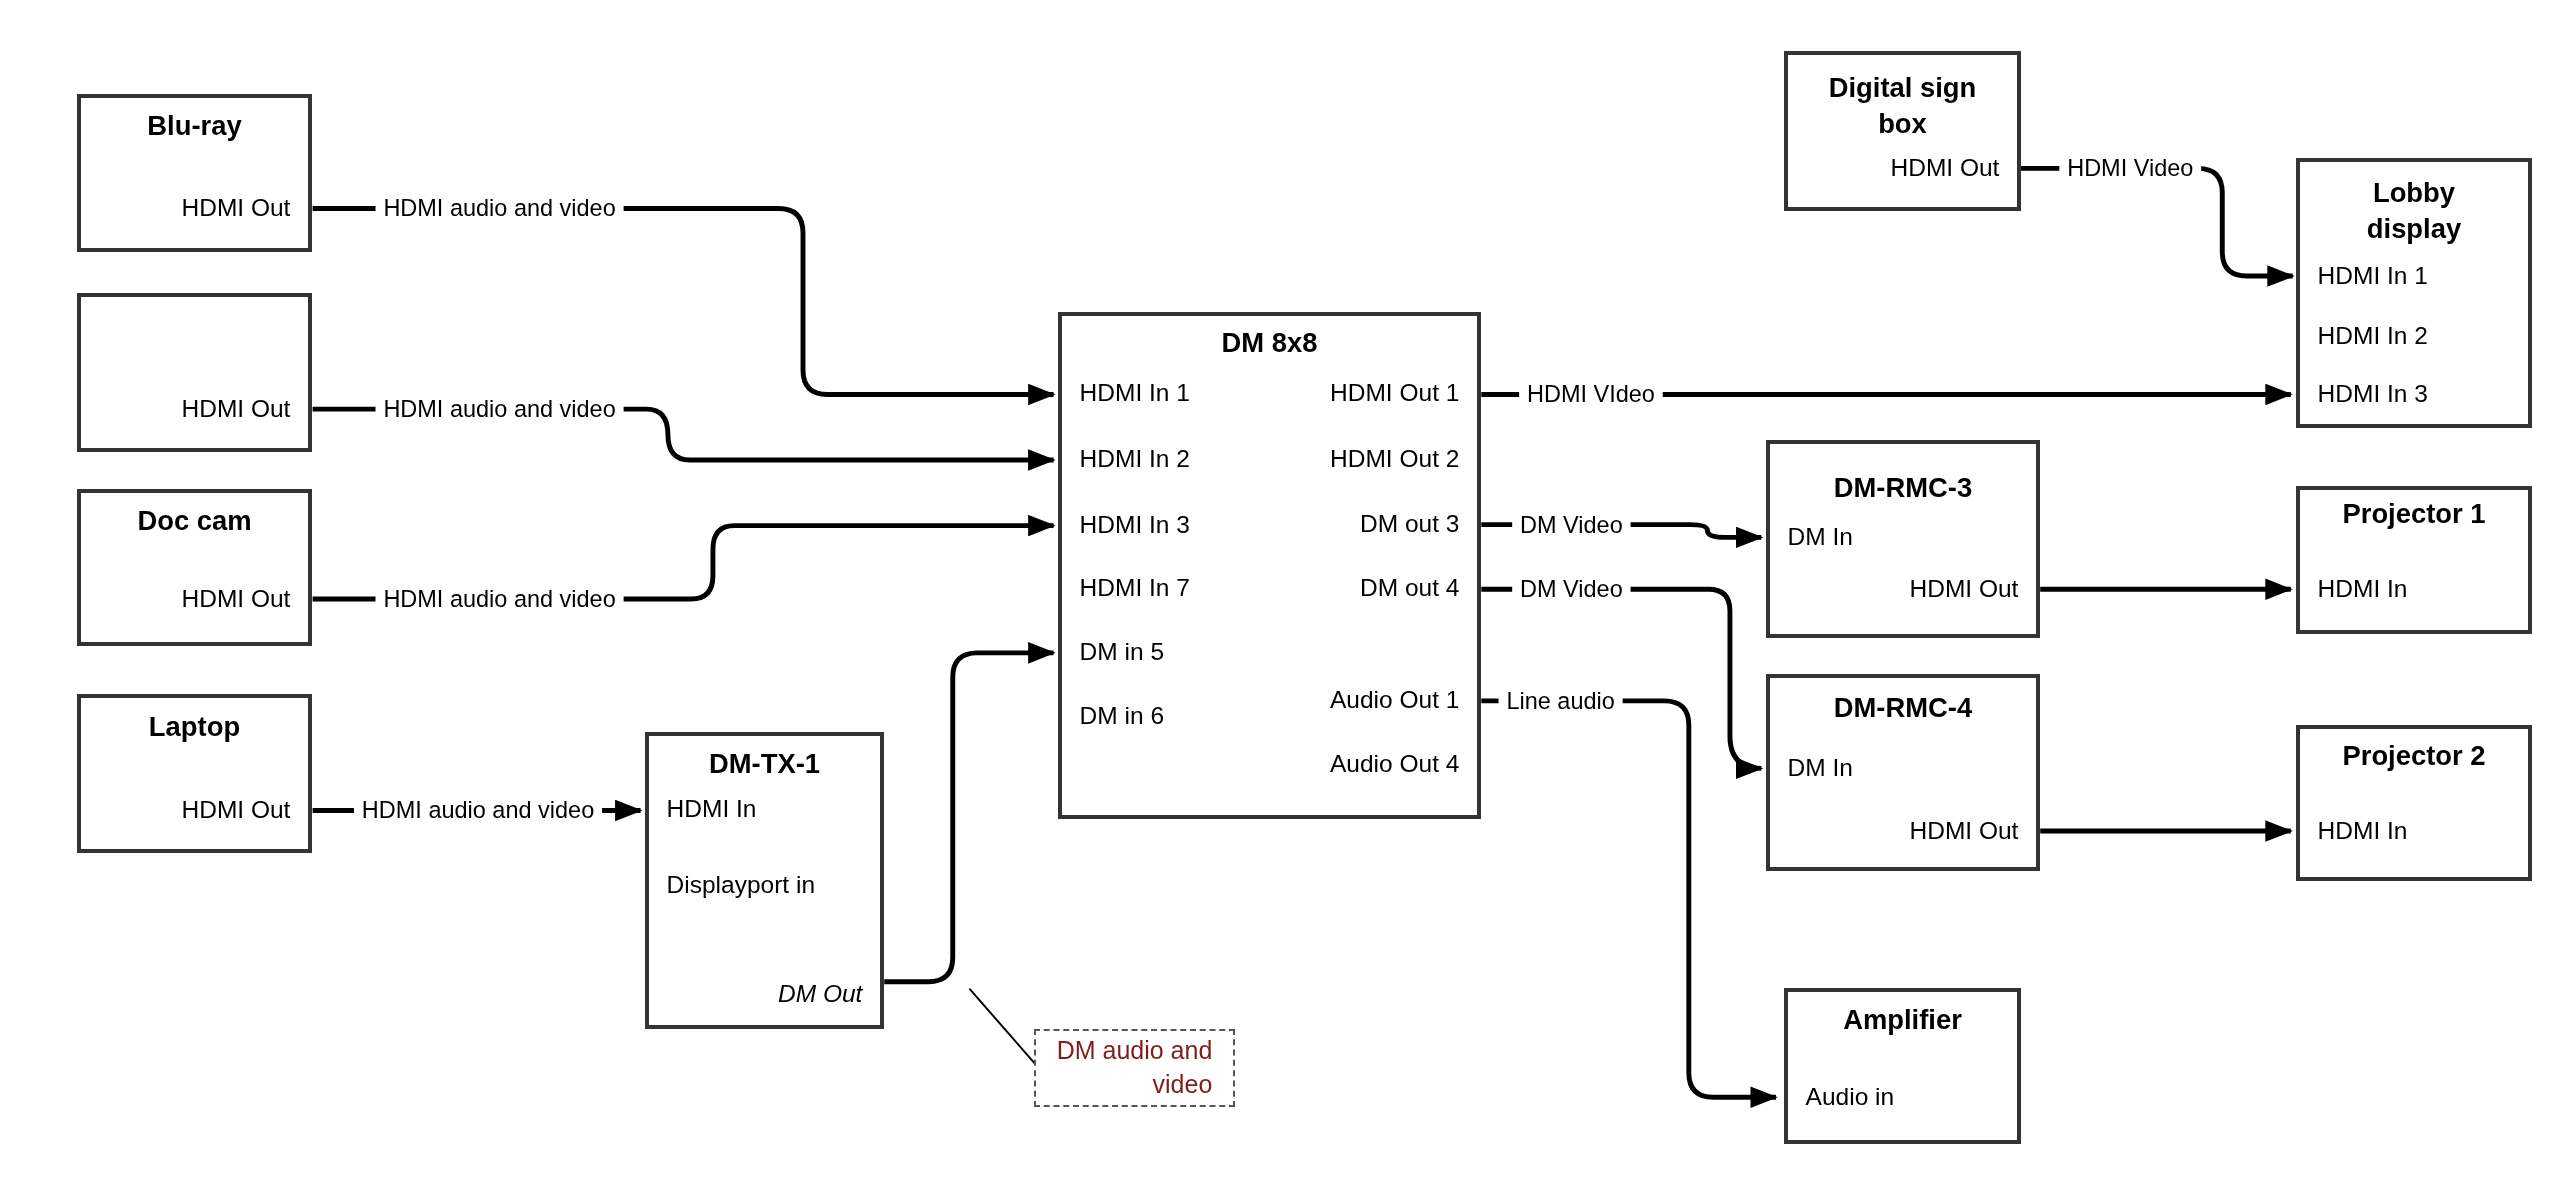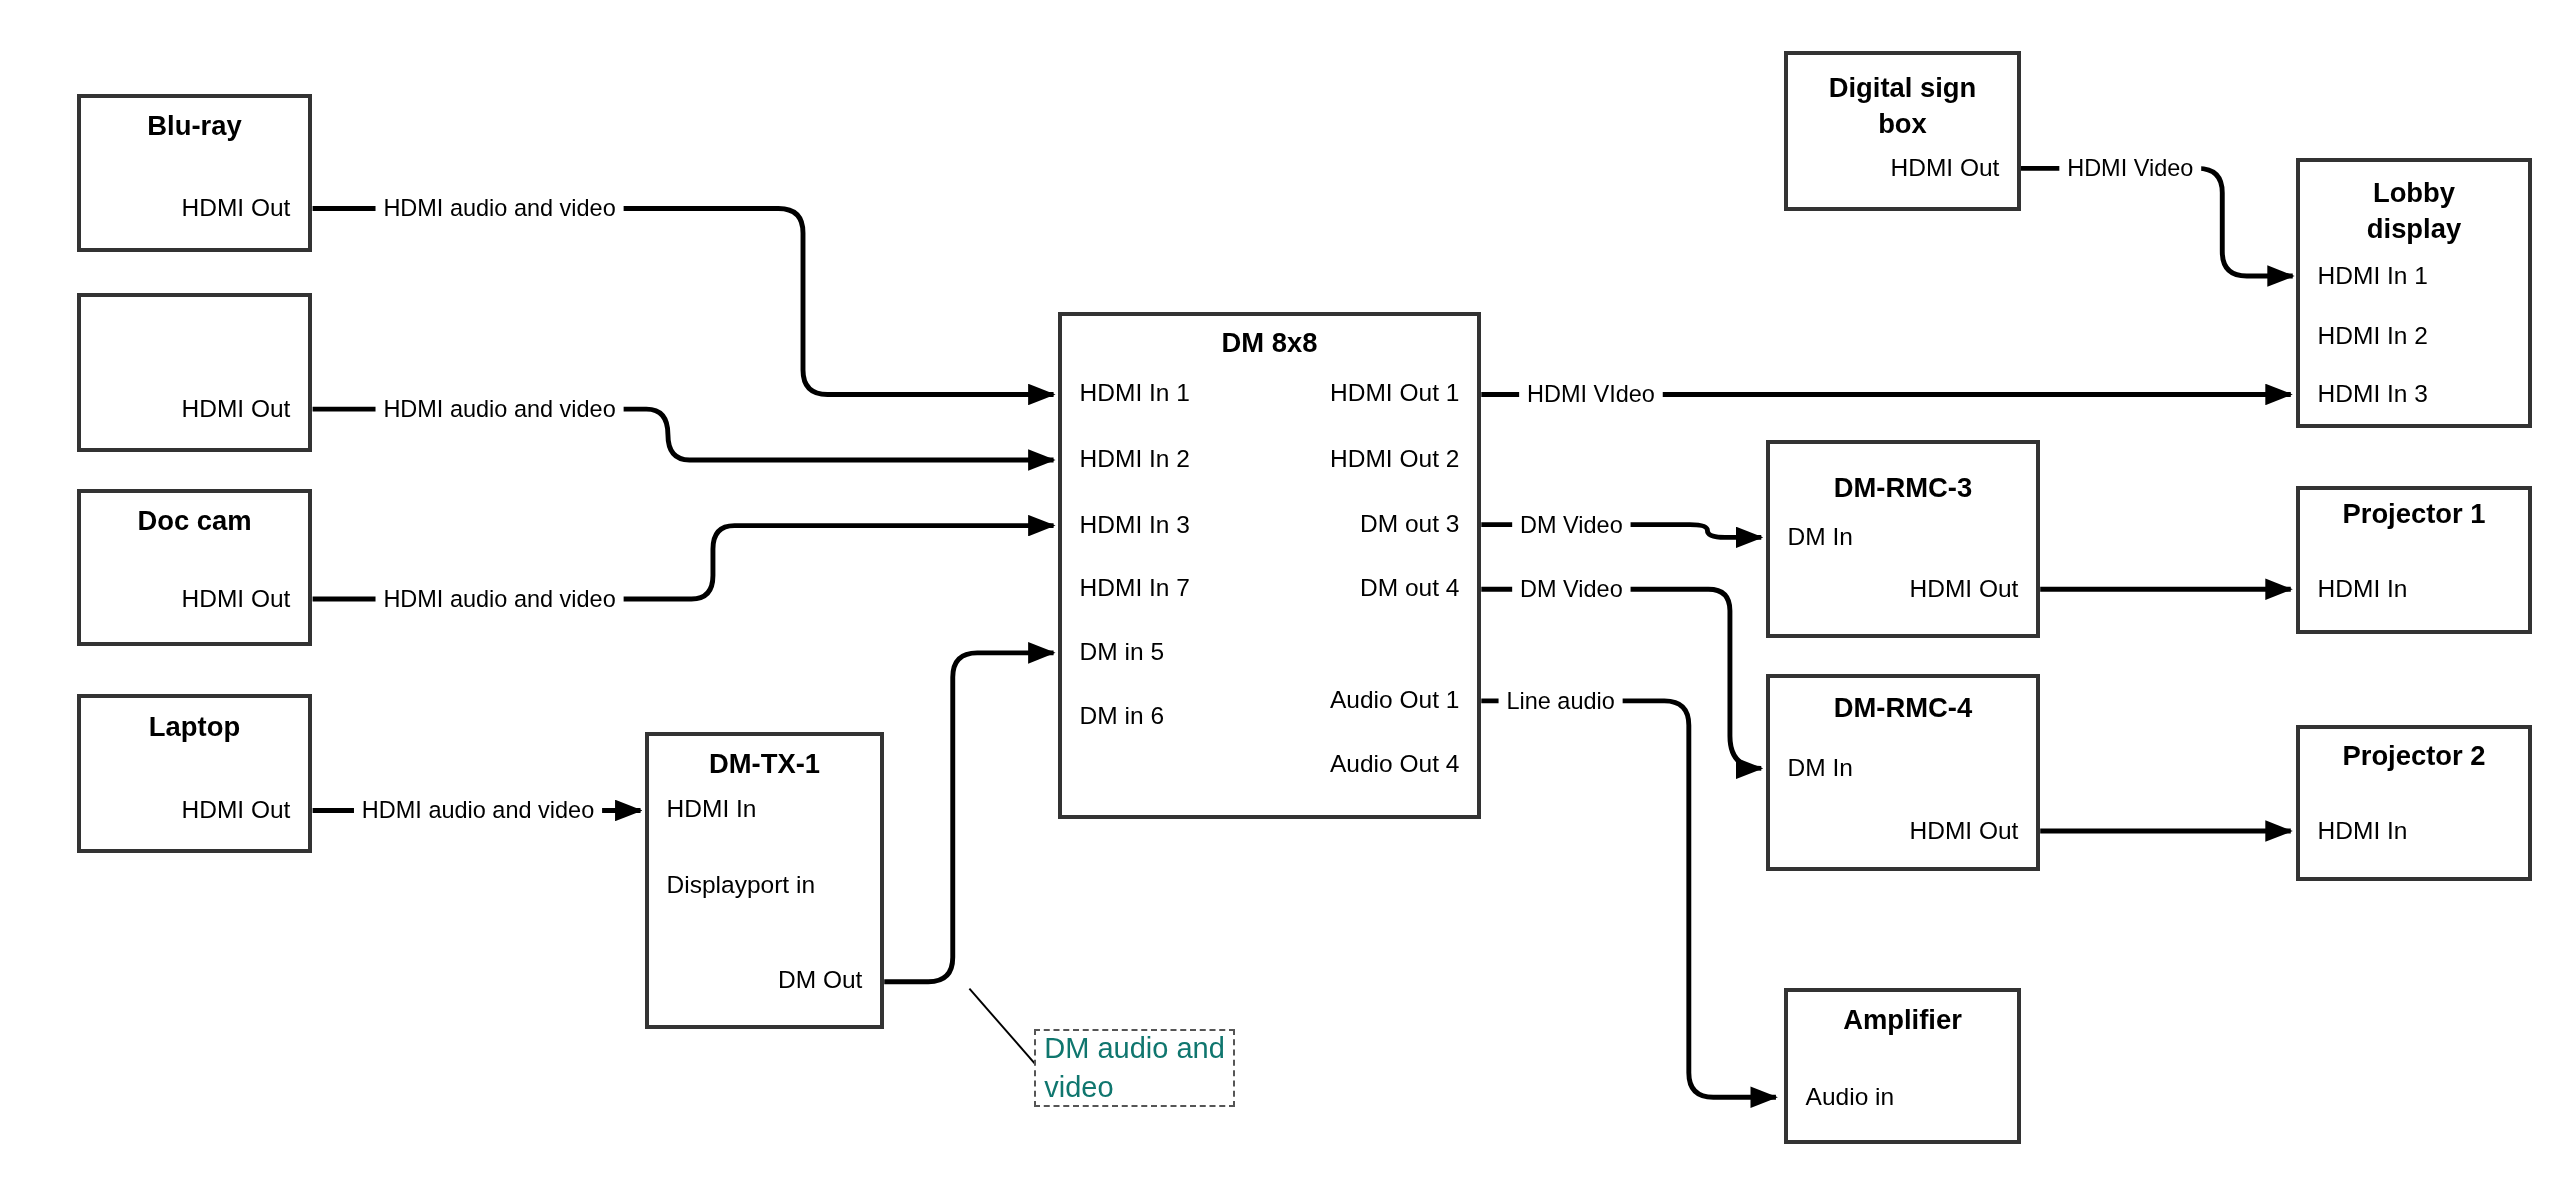--- a/index.html
+++ b/index.html
@@ -68,25 +68,25 @@
   .port.left  { left: 17.6px; }
   .port.right { right: 17.6px; text-align: right; }
   .note {
     position: absolute;
     box-sizing: border-box;
     border: 2px dashed #555555;
     background: #ffffff;
     display: flex;
     align-items: center;
     justify-content: center;
-    text-align: left;
-    font-size: 29px;
+    text-align: right;
+    font-size: 25px;
     line-height: 1.35;
     white-space: pre-line;
-    color: #0f766e;
+    color: #7f1d1d;
   }
 </style>
 </head>
 <body>
 
 <div class="canvas">
   <svg class="wires" width="2576" height="1201" viewBox="0 0 2631 1227" xmlns="http://www.w3.org/2000/svg">
     <defs>
       <marker id="arrow" viewBox="0 0 28 22" refX="26" refY="11" markerWidth="28" markerHeight="22" markerUnits="userSpaceOnUse" orient="auto">
         <path d="M 0 0 L 28 11 L 0 22 Z" fill="#000000"></path>
@@ -137,21 +137,21 @@
         <div class="port right" style="top: 106px;">HDMI Out</div>
       </div>
       <div class="node" style="left: 77px; top: 694px; width: 235px; height: 159px; border-color: rgb(51, 51, 51);">
         <div class="node-title" style="top: 29px;">Laptop</div>
         <div class="port right" style="top: 112px;">HDMI Out</div>
       </div>
       <div class="node" style="left: 645px; top: 732px; width: 239px; height: 297px; border-color: rgb(51, 51, 51);">
         <div class="node-title" style="top: 28px;">DM-TX-1</div>
         <div class="port left" style="top: 73px;">HDMI In</div>
         <div class="port left" style="top: 149px;">Displayport in</div>
-        <div class="port right" style="top: 244px;">DM Out</div>
+        <div class="port right" style="top: 258px; font-style: italic;">DM Out</div>
       </div>
       <div class="node" style="left: 1058px; top: 312px; width: 423px; height: 507px; border-color: rgb(51, 51, 51);">
         <div class="node-title" style="top: 27.4px;">DM 8x8</div>
         <div class="port left" style="top: 77px;">HDMI In 1</div>
         <div class="port left" style="top: 143px;">HDMI In 2</div>
         <div class="port left" style="top: 209px;">HDMI In 3</div>
         <div class="port left" style="top: 272px;">HDMI In 7</div>
         <div class="port left" style="top: 336px;">DM in 5</div>
         <div class="port left" style="top: 400px;">DM in 6</div>
         <div class="port right" style="top: 77px;">HDMI Out 1</div>

